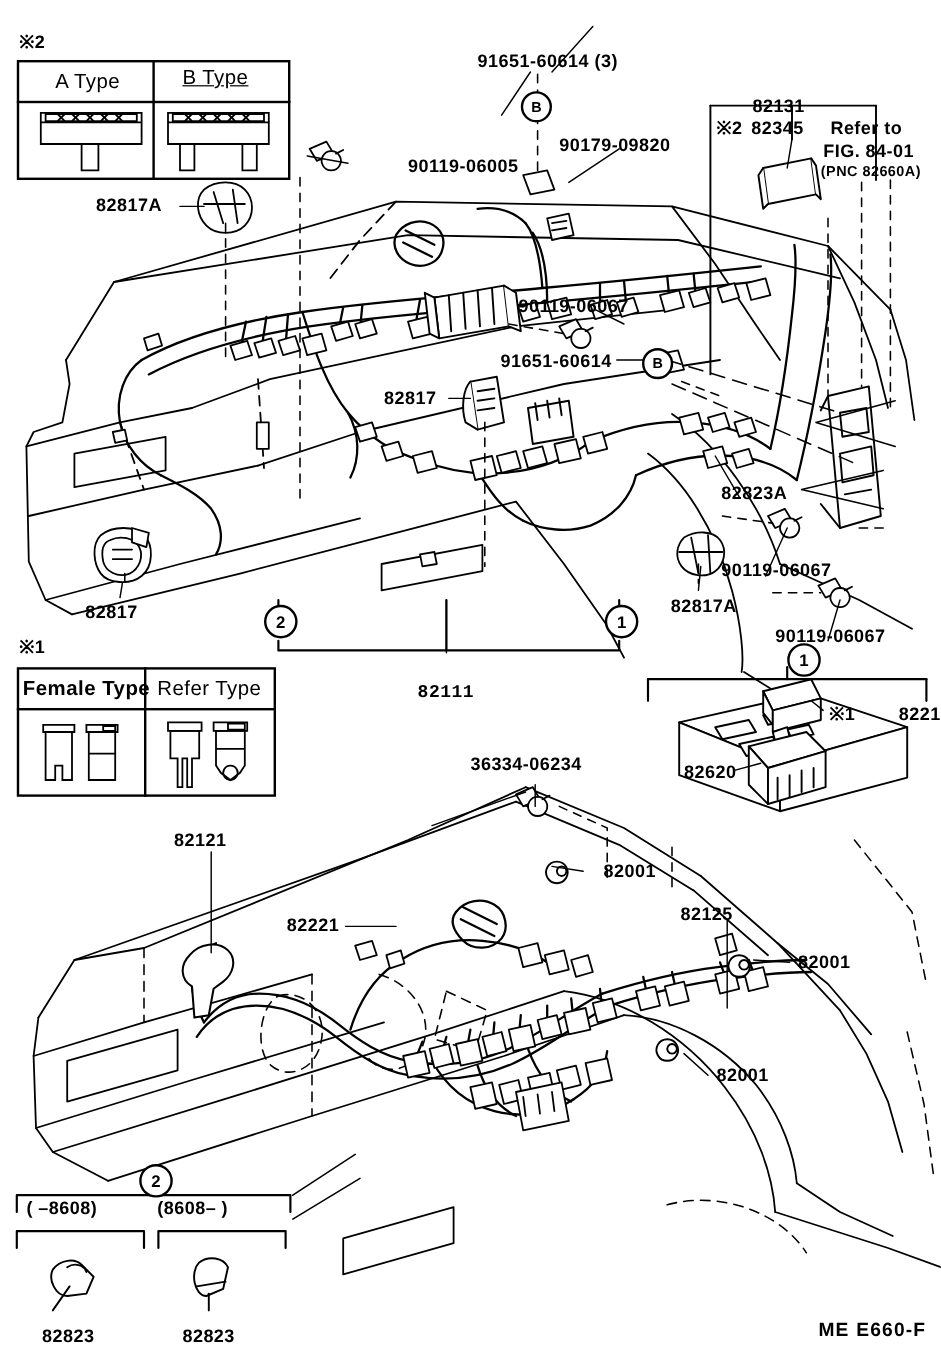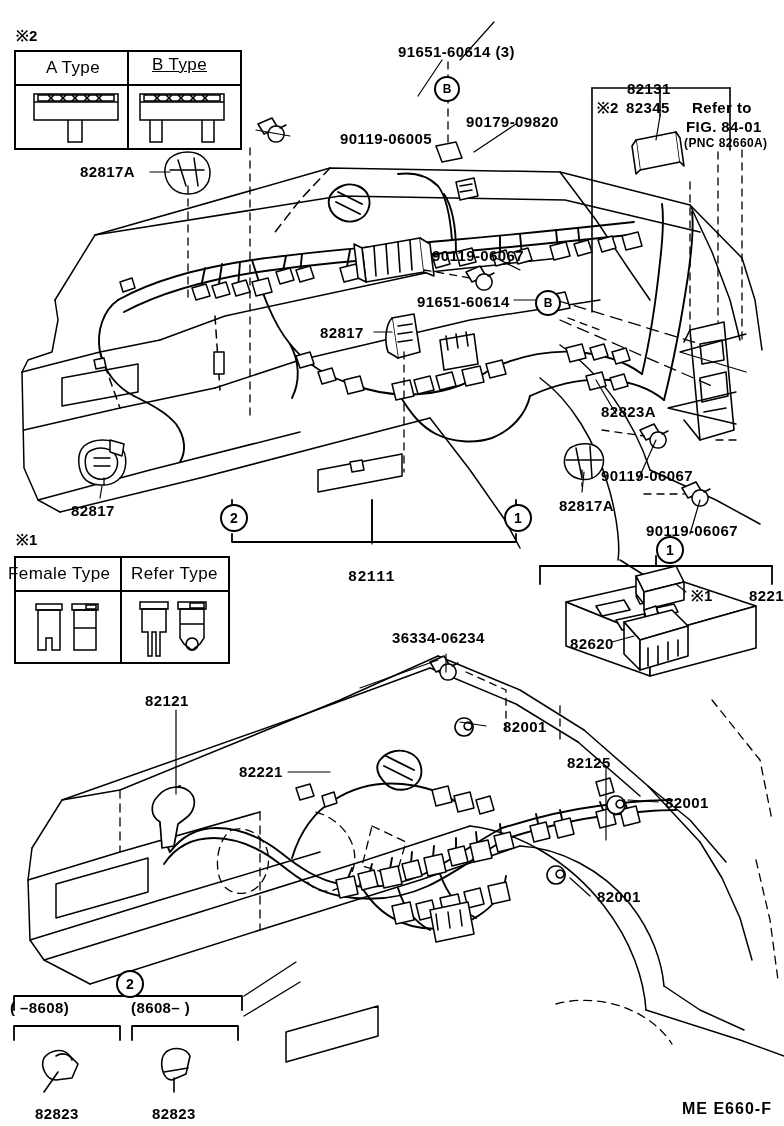--- a/index.html
+++ b/index.html
@@ -513,21 +513,21 @@
     <path d="M188 34 L188 56 L200 56 L200 34"></path>
   </g>
 </svg>
 
 <div class="lbl star" style="left:16px;top:532px;">※1</div>
 
 <div class="cellbox" style="left:14px;top:556px;width:216px;height:108px;"></div>
 <div class="vline" style="left:120px;top:556px;height:108px;"></div>
 <div class="hline" style="left:14px;top:590px;width:216px;"></div>
 
-<div class="lbl tbl" style="left:8px;top:564px;">Female Type</div>
+<div class="lbl tbl" style="left:19px;top:564px;font-weight:bold;">Female Type</div>
 <div class="lbl tbl" style="left:131px;top:564px;">Refer Type</div>
 
 <svg width="216" height="72" viewBox="0 0 216 72" style="position:absolute;left:14px;top:592px;" fill="none" stroke="#000" stroke-width="1.5">
 
   <g>
     <path d="M22 12 L48 12 L48 18 L22 18 Z"></path>
     <path d="M24 18 L46 18 L46 58 L38 58 L38 46 L32 46 L32 58 L24 58 Z"></path>
     <path d="M58 12 L84 12 L84 18 L58 18 Z"></path>
     <path d="M72 13 L82 13 L82 17 L72 17 Z"></path>
     <path d="M60 18 L82 18 L82 58 L60 58 Z"></path>
@@ -539,21 +539,21 @@
     <path d="M128 17 L152 17 L152 40 L146 40 L146 64 L142 64 L142 40
              L138 40 L138 64 L134 64 L134 40 L128 40 Z"></path>
     <path d="M164 10 L192 10 L192 17 L164 17 Z"></path>
     <path d="M176 11 L190 11 L190 16 L176 16 Z"></path>
     <path d="M166 17 L190 17 L190 46 L186 52 L178 58 L170 52 L166 46 Z"></path>
     <path d="M166 32 L190 32"></path>
     <path d="M178 46 a6 6 0 1 0 0.1 0Z"></path>
   </g>
 </svg>
 
-<div class="lbl" style="left:10px;top:1000px;text-align:center;">(      –8608)</div>
+<div class="lbl" style="left:22px;top:1000px;text-align:center;">(      –8608)</div>
 <div class="lbl" style="left:131px;top:1000px;">(8608–        )</div>
 <div class="lbl" style="left:35px;top:1106px;">82823</div>
 <div class="lbl" style="left:152px;top:1106px;">82823</div>
 
 <div class="circ" style="left:220px;top:504px;width:24px;height:24px;">2</div>
 <div class="circ" style="left:504px;top:504px;width:24px;height:24px;">1</div>
 <div class="circ" style="left:656px;top:536px;width:24px;height:24px;">1</div>
 <div class="circ" style="left:116px;top:970px;width:24px;height:24px;">2</div>
 <div class="circ" style="left:434px;top:76px;width:22px;height:22px;font-size:12px;">B</div>
 <div class="circ" style="left:535px;top:290px;width:22px;height:22px;font-size:12px;">B</div>

